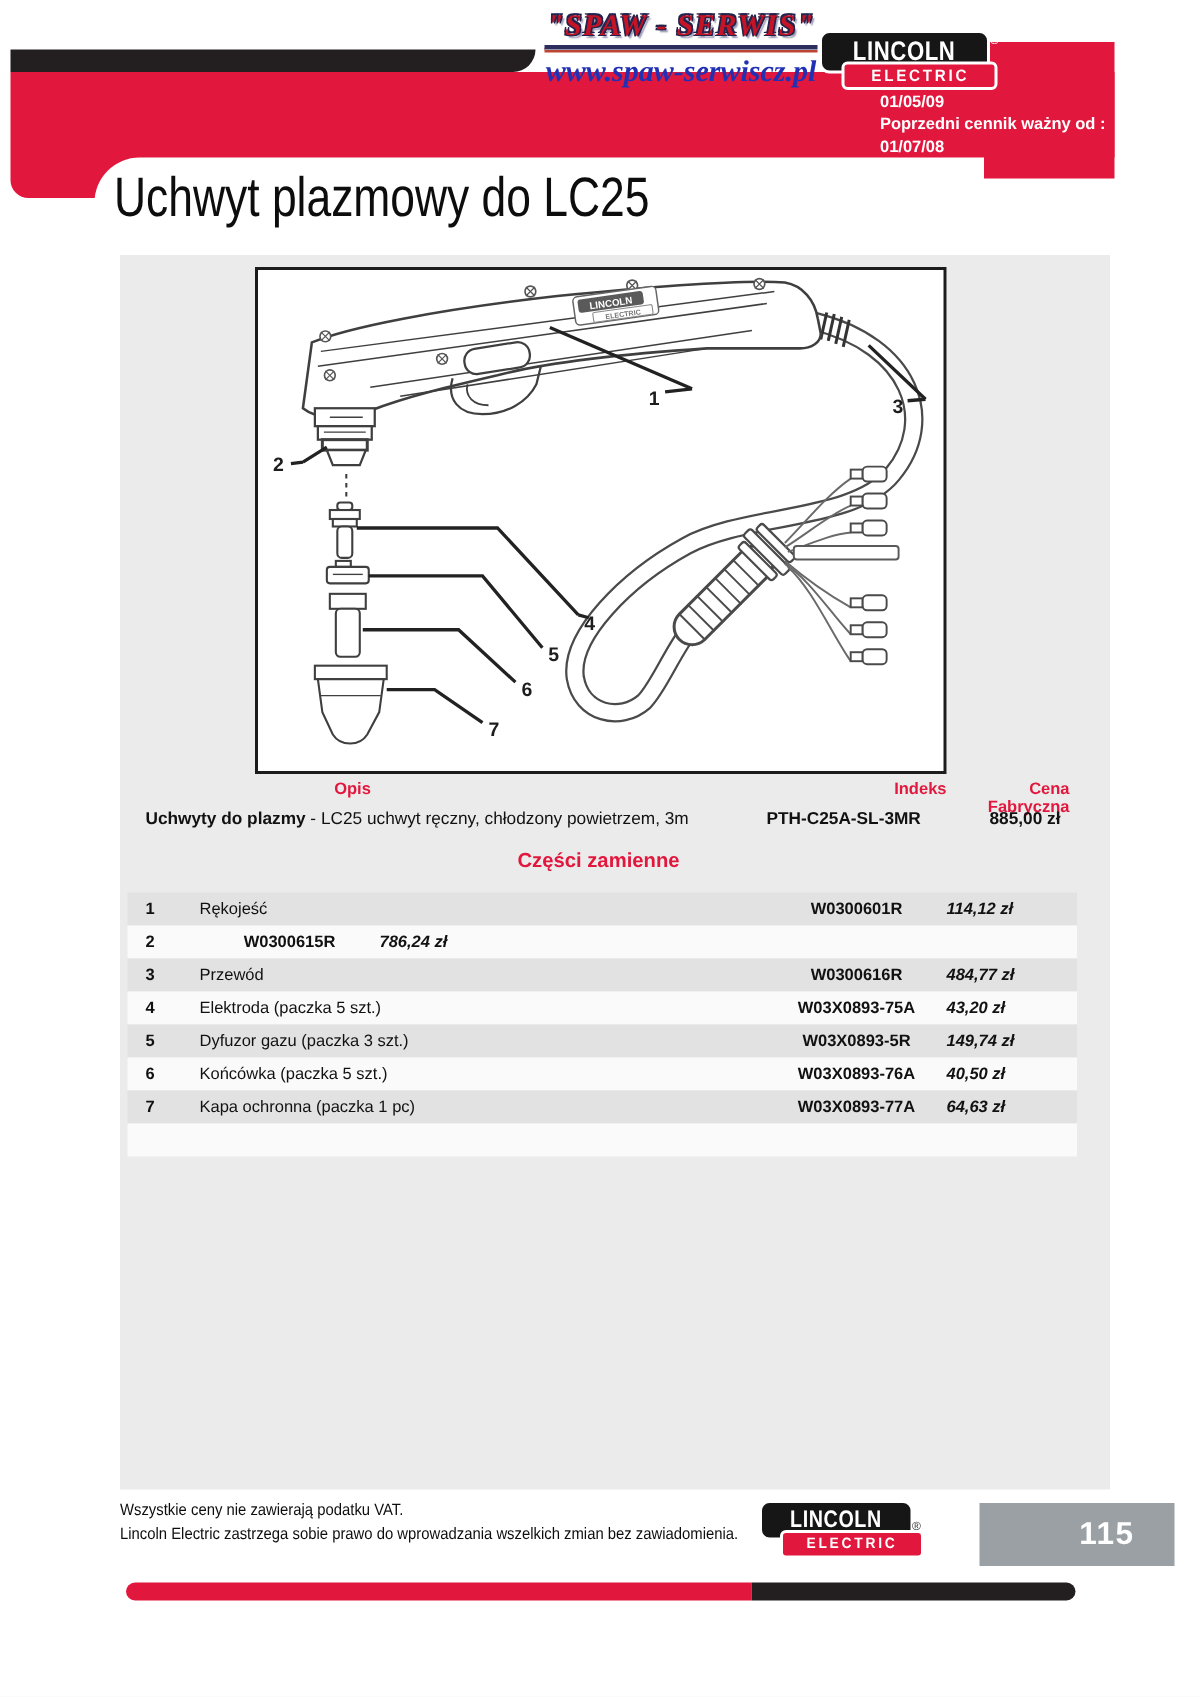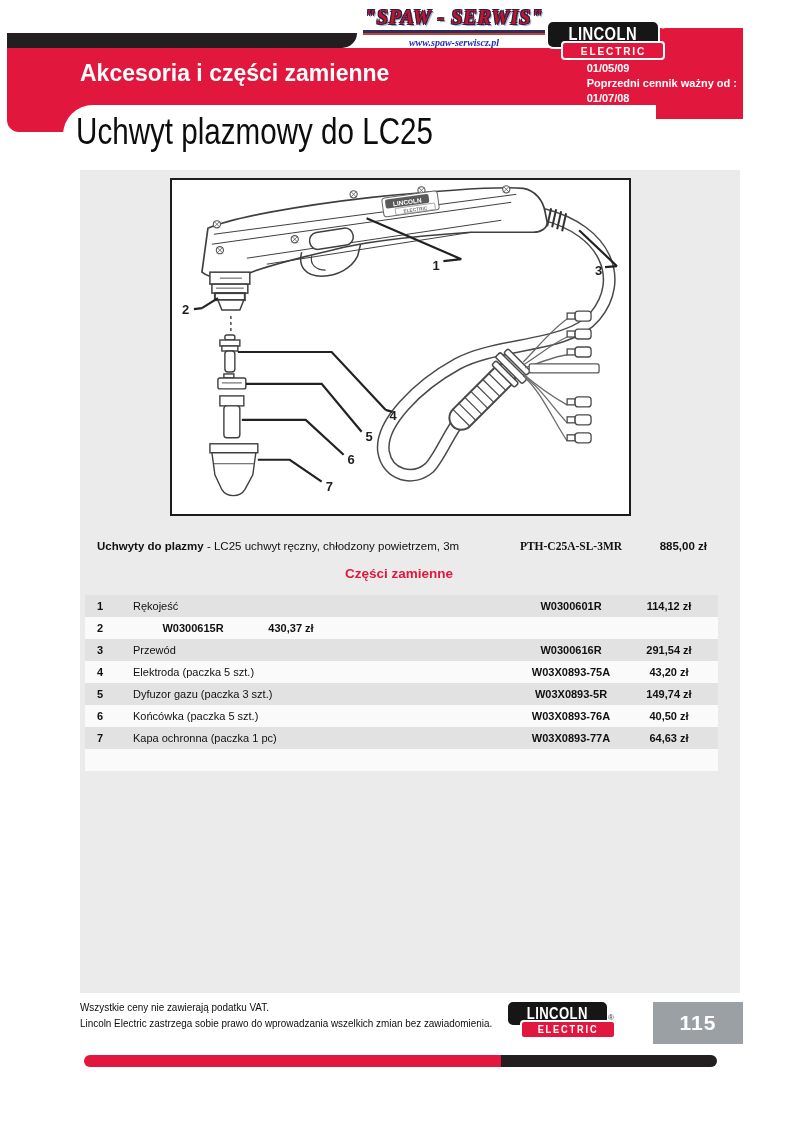--- a/index.html
+++ b/index.html
@@ -7,21 +7,21 @@
         font-family:"Liberation Sans",sans-serif;color:#111;}
   .abs{position:absolute;}
 
   
   .spaw{left:363px;top:6px;width:182px;text-align:center;}
   .spaw-name{font-family:"Liberation Serif",serif;font-style:italic;font-weight:bold;
     font-size:20px;letter-spacing:1px;color:#c41425;white-space:nowrap;
     text-shadow:-1px -1px 0 #23234d,1px -1px 0 #23234d,-1px 1px 0 #23234d,1px 1px 0 #23234d,2px 2px 1px #9a9ab5;}
   .spaw-rule{margin-top:1px;border-bottom:3px solid #2e2e5e;box-shadow:0 2px 0 #b43;}
   .spaw-url{margin-top:4px;font-family:"Liberation Serif",serif;font-style:italic;font-weight:bold;
-    font-size:10px;color:#2230b4;white-space:nowrap;}
+    font-size:20px;color:#2230b4;white-space:nowrap;}
   .lin-black{position:absolute;background:#161616;border:2px solid #fff;border-radius:7px;
     display:flex;align-items:center;justify-content:center;}
   .lin-black span{color:#fff;font-weight:bold;letter-spacing:.5px;transform:scaleX(.82);white-space:nowrap;}
   .lin-red{position:absolute;background:#e2173d;border:2px solid #fff;border-radius:4px;
     display:flex;align-items:center;justify-content:center;}
   .lin-red span{color:#fff;font-weight:bold;letter-spacing:2px;transform:scaleX(.92);white-space:nowrap;}
   .lin-reg{position:absolute;font-size:8px;}
 
   
   .black-bar{left:7px;top:33px;width:350px;height:15px;background:#231f20;border-radius:0 0 22px 0;}
@@ -38,54 +38,53 @@
   .panel{left:80px;top:170px;width:660px;height:823px;background:#ebebeb;}
   .diagram-box{position:absolute;left:90px;top:8px;width:457px;height:334px;background:#fff;border:2px solid #1c1c1c;}
 
   
   .thead{position:absolute;left:5px;top:350px;width:633px;height:14px;color:#e2173d;font-weight:bold;font-size:11px;}
   .th-opis{position:absolute;left:45px;width:210px;text-align:center;}
   .th-indeks{position:absolute;left:426px;width:120px;text-align:right;}
   .th-cena{position:absolute;left:546px;width:82px;text-align:right;padding-left:0;}
   .prod{position:absolute;left:5px;top:368px;width:633px;height:16px;font-size:11.5px;display:flex;align-items:center;}
   .prod .p-name{padding-left:12px;flex:1 1 auto;white-space:nowrap;overflow:hidden;}
-  .prod .p-ind{width:120px;text-align:center;font-weight:bold;font-family:Liberation Serif, serif;}
+  .prod .p-ind{width:120px;text-align:left;font-weight:bold;}
   .prod .p-pr{width:76px;text-align:right;font-weight:bold;padding-right:11px;}
   .sec-title{position:absolute;left:0;top:396px;width:638px;text-align:center;color:#e2173d;font-weight:bold;font-size:13.5px;}
   .rows{position:absolute;left:5px;top:425px;width:633px;}
   .row{display:flex;align-items:center;height:22px;font-size:11px;}
   .row:nth-child(odd){background:#e2e2e2;}
   .row:nth-child(even){background:#fafafa;}
   .r-no{width:36px;padding-left:12px;font-weight:bold;}
   .r-name{flex:1 1 auto;white-space:nowrap;overflow:hidden;}
   .r-ind{width:120px;text-align:center;font-weight:bold;}
-  .r-pr{width:76px;text-align:center;font-weight:bold;padding-right:11px;}
+  .r-pr{width:76px;text-align:left;font-weight:bold;padding-right:11px;font-style:italic;}
   .row-empty{height:22px;background:#fafafa;}
 
   
   .f-notes{left:80px;top:999px;font-size:11px;line-height:16px;color:#0d0d0d;transform:scaleX(.9);transform-origin:0 0;white-space:nowrap;}
   .pagebox{left:653px;top:1002px;width:90px;height:42px;background:#9aa0a4;color:#fff;
-    font-size:21px;font-weight:bold;display:flex;align-items:center;justify-content:center;letter-spacing:1px;}
+    font-size:21px;font-weight:bold;display:flex;align-items:center;justify-content:center;letter-spacing:1px;padding-left:40px;}
   .bar-red{left:84px;top:1055px;width:417px;height:12px;background:#e2173d;border-radius:6px 0 0 6px;}
   .bar-black{left:501px;top:1055px;width:216px;height:12px;background:#231f20;border-radius:0 6px 6px 0;}
 
   svg text{font-family:"Liberation Sans",sans-serif;}
   .callout-num{font-size:13px;font-weight:bold;fill:#1d1d1d;}
 </style>
 </head>
 <body>
 
 <div id="page">
 
   <div class="abs black-bar"></div>
   <div class="abs red-band"></div>
   <div class="abs white-notch"></div>
   <div class="abs red-tab"></div>
 
-  <div class="abs banner-title">Akcesoria i części zamienne</div>
 
   <div class="abs validity">
     <div>Ważny od :</div>
     <div>01/05/09</div>
     <div>Poprzedni cennik ważny od :</div>
     <div>01/07/08</div>
   </div>
 
   <div class="abs spaw">
     <div class="spaw-name">"SPAW - SERWIS"</div>
@@ -246,20 +245,25 @@
           <text class="callout-num" x="10" y="134">2</text>
           <text class="callout-num" x="424" y="95">3</text>
           <text class="callout-num" x="218" y="240">4</text>
           <text class="callout-num" x="194" y="261">5</text>
           <text class="callout-num" x="176" y="284">6</text>
           <text class="callout-num" x="154" y="311">7</text>
         </g>
       </svg>
     </div>
 
+    <div class="thead">
+      <div class="th-opis">Opis</div>
+      <div class="th-indeks">Indeks</div>
+      <div class="th-cena">Cena Fabryczna</div>
+    </div>
 
     <div class="prod">
       <div class="p-name">
         <b>Uchwyty do plazmy</b><span> - LC25 uchwyt ręczny, chłodzony powietrzem, 3m</span>
       </div>
       <div class="p-ind">PTH-C25A-SL-3MR</div>
       <div class="p-pr">885,00 zł</div>
     </div>
 
     <div class="sec-title">Części zamienne</div>
@@ -267,27 +271,27 @@
     <div class="rows">
       <div class="row">
         <div class="r-no">1</div>
         <div class="r-name">Rękojeść</div>
         <div class="r-ind">W0300601R</div>
         <div class="r-pr">114,12 zł</div>
       </div>
       <div class="row">
         <div class="r-no">2</div>
         <div class="r-ind">W0300615R</div>
-        <div class="r-pr">430,37 zł</div>
+        <div class="r-pr">786,24 zł</div>
       </div>
       <div class="row">
         <div class="r-no">3</div>
         <div class="r-name">Przewód</div>
         <div class="r-ind">W0300616R</div>
-        <div class="r-pr">291,54 zł</div>
+        <div class="r-pr">484,77 zł</div>
       </div>
       <div class="row">
         <div class="r-no">4</div>
         <div class="r-name">Elektroda (paczka 5 szt.)</div>
         <div class="r-ind">W03X0893-75A</div>
         <div class="r-pr">43,20 zł</div>
       </div>
       <div class="row">
         <div class="r-no">5</div>
         <div class="r-name">Dyfuzor gazu (paczka 3 szt.)</div>

